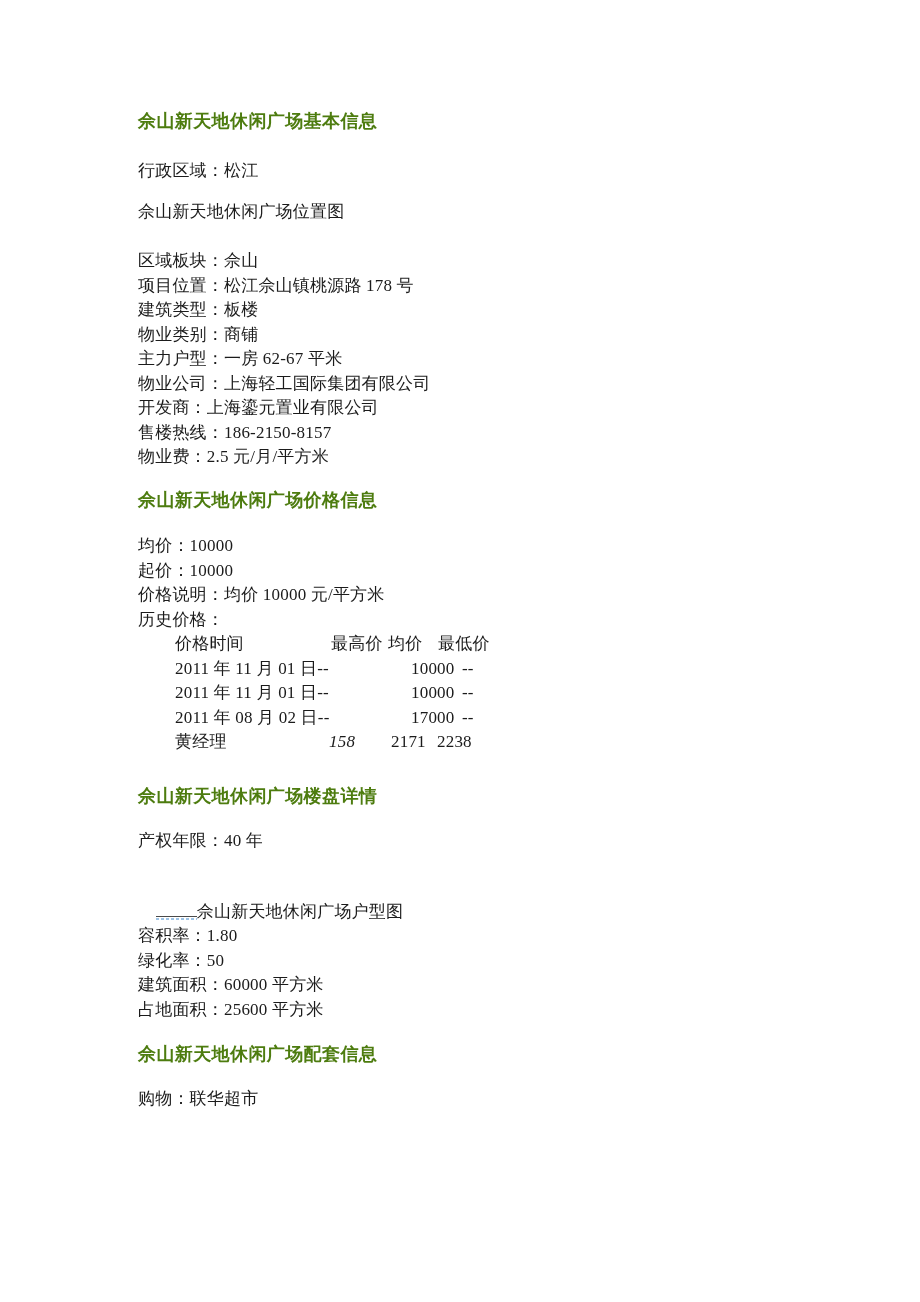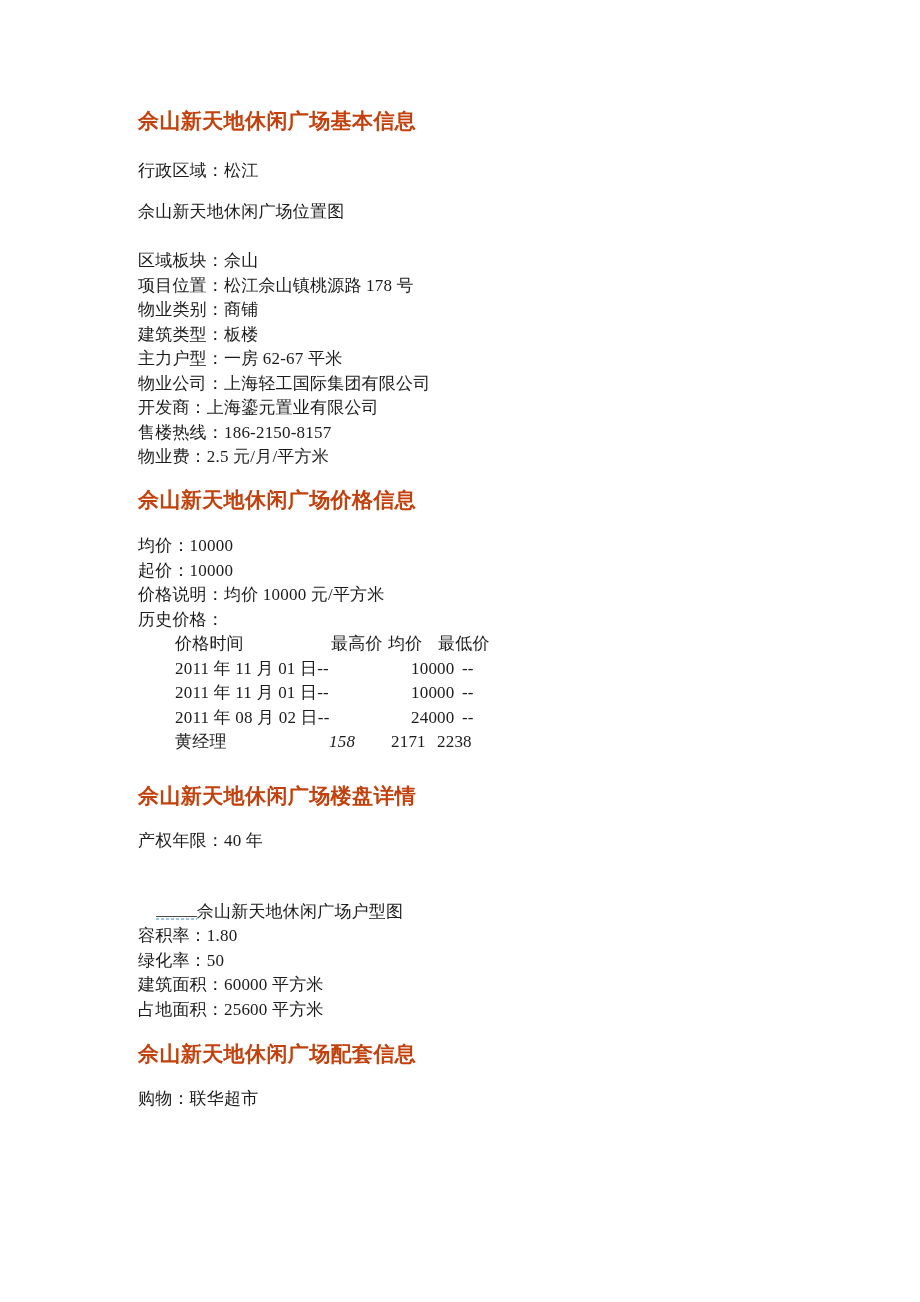--- a/index.html
+++ b/index.html
@@ -9,22 +9,22 @@
     background:#ffffff;
     font-family:"Liberation Serif","DejaVu Serif",serif;
     font-size:17px;
     color:#1b1b1b;
     letter-spacing:0.2px;
     overflow:hidden;
   }
   .abs{position:absolute;left:138px;}
   .h{
     font-weight:bold;
-    font-size:21px;
-    color:#c2410c;
+    font-size:18px;
+    color:#4d7c0f;
     letter-spacing:0.4px;
     line-height:25px;
     white-space:pre;
     text-align:center;
   }
   .line{line-height:24.5px;white-space:pre;}
   .para .pline{line-height:24.5px;height:24.5px;white-space:pre;}
   
   .prow{position:relative;height:24.5px;line-height:24.5px;margin-left:37px;}
   .prow span{position:absolute;top:0;white-space:pre;}
@@ -58,22 +58,22 @@
 
   <div class="abs h" style="top:109px">佘山新天地休闲广场基本信息</div>
 
   <div class="abs line" style="top:159px">行政区域：松江</div>
 
   <div class="abs line" style="top:200px">佘山新天地休闲广场位置图</div>
 
   <div class="abs para" style="top:249px">
     <div class="pline">区域板块：佘山</div>
     <div class="pline">项目位置：松江佘山镇桃源路 178 号</div>
+    <div class="pline">建筑类型：板楼</div>
     <div class="pline">物业类别：商铺</div>
-    <div class="pline">建筑类型：板楼</div>
     <div class="pline">主力户型：一房 62-67 平米</div>
     <div class="pline">物业公司：上海轻工国际集团有限公司</div>
     <div class="pline">开发商：上海鎏元置业有限公司</div>
     <div class="pline">售楼热线：186-2150-8157</div>
     <div class="pline">物业费：2.5 元/月/平方米</div>
   </div>
 
   <div class="abs h" style="top:488px">佘山新天地休闲广场价格信息</div>
 
   <div class="abs para" style="top:534px">
@@ -97,21 +97,21 @@
     </div>
     <div class="prow pdate">
       <span class="t">2011 年 11 月 01 日--</span>
       <span class="cmax"></span>
       <span class="cavg">10000</span>
       <span class="cmin">--</span>
     </div>
     <div class="prow pdate">
       <span class="t">2011 年 08 月 02 日--</span>
       <span class="cmax"></span>
-      <span class="cavg">24000</span>
+      <span class="cavg">17000</span>
       <span class="cmin">--</span>
     </div>
     <div class="prow pmgr">
       <span class="t">黄经理</span>
       <span class="cmax">158</span>
       <span class="cavg">2171</span>
       <span class="cmin">2238</span>
     </div>
   </div>
 

